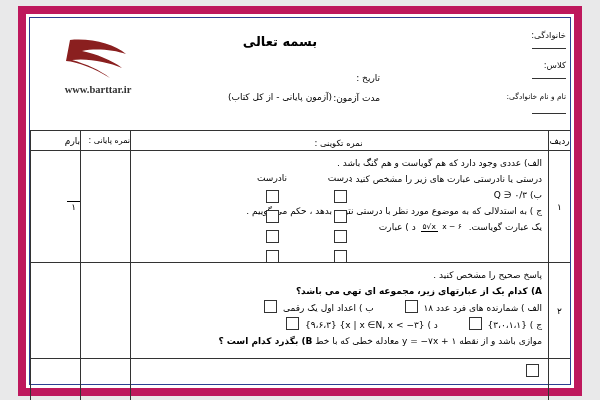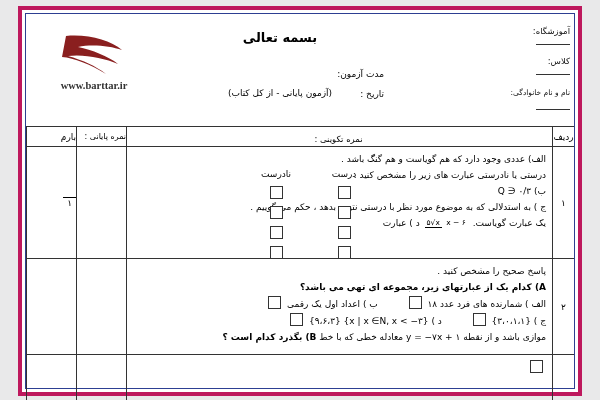--- a/index.html
+++ b/index.html
@@ -9,21 +9,21 @@
     font-family:"DejaVu Sans","Liberation Sans",sans-serif;
     direction:rtl;
   }
   .page{
     position:relative;width:600px;height:400px;
     background:#e9e9ea;
   }
   
   .frame{
     position:absolute;left:18px;top:6px;width:564px;height:390px;
-    border:4px solid #be185d;background:#ffffff;
+    border:8px solid #be185d;background:#ffffff;
     box-sizing:border-box;
   }
   .frame-inner{
     position:absolute;left:3px;top:3px;right:3px;bottom:3px;
     border:1px solid #2d3f92;box-sizing:border-box;
   }
   
   .side-labels{
     position:absolute;right:0;top:0;width:40px;height:112px;
   }
@@ -124,35 +124,35 @@
 <body>
 
 <div class="page">
   <div class="frame">
     <div class="frame-inner">
 
       <div class="header">
         <div class="bismillah">بسمه تعالی</div>
         <div class="title-sub">(آزمون پایانی - از کل کتاب)</div>
         <div class="meta">
+          <div>تاریخ :</div>
           <div>مدت آزمون:</div>
-          <div>تاریخ :</div>
         </div>
         <div class="logo-box">
           <div class="logo-mark">
             <svg width="72" height="46" viewBox="0 0 72 46" xmlns="http://www.w3.org/2000/svg">
               <path d="M8 6 C30 4 52 10 64 20 C52 16 34 14 20 17 C34 20 50 26 60 34 C46 28 26 24 10 26 C24 30 38 36 48 44 C32 34 16 28 4 27 Z" fill="#8a1f1f"></path>
             </svg>
           </div>
           <div class="logo-url">www.barttar.ir</div>
         </div>
       </div>
 
       <div class="side-labels">
-        <div class="side-label" style="top:12px;">آموزشگاه:</div>
+        <div class="side-label" style="top:12px;">خانوادگی:</div>
         <div class="side-line" style="top:30px;right:4px;width:34px;"></div>
         <div class="side-label" style="top:42px;">کلاس:</div>
         <div class="side-line" style="top:60px;right:4px;width:34px;"></div>
         <div class="side-label" style="top:74px;font-size:7.5px;">نام و نام خانوادگی:</div>
         <div class="side-line" style="top:95px;right:4px;width:34px;"></div>
       </div>
 
       <div class="tbl">
 
         <div class="row hdr-row">

